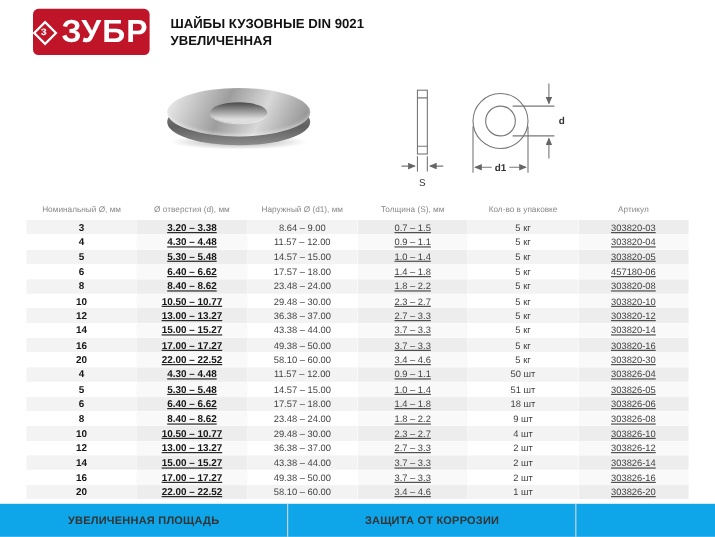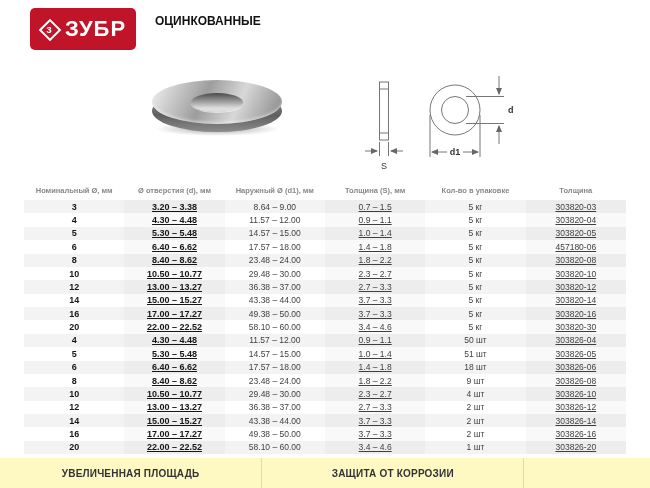--- a/index.html
+++ b/index.html
@@ -15,21 +15,21 @@
   }
   .diamond-wrap{position:relative;width:18px;height:18px;flex:0 0 auto;}
   .diamond{
     position:absolute;left:2px;top:2px;width:12px;height:12px;
     border:2px solid #ffffff;transform:rotate(45deg);
   }
   .diamond-glyph{
     position:absolute;left:0;top:0;width:18px;height:18px;
     color:#ffffff;font-weight:bold;font-size:11px;line-height:18px;text-align:center;
   }
-  .logo-text{color:#ffffff;font-weight:bold;font-size:22px;letter-spacing:1px;}
+  .logo-text{color:#ffffff;font-weight:bold;font-size:29px;letter-spacing:1px;}
   .page-title{
     position:absolute;left:155px;top:13px;
     font-size:12px;font-weight:bold;color:#121212;line-height:16px;
   }
   
   .washer{position:absolute;left:152px;top:80px;width:130px;height:62px;}
   .w-shadow{position:absolute;left:2px;top:42px;width:126px;height:14px;border-radius:50%;
     background:radial-gradient(ellipse at center,rgba(60,60,60,.45),rgba(60,60,60,0) 70%);}
   .w-side{position:absolute;left:0;top:10px;width:130px;height:42px;border-radius:50%;
     background:linear-gradient(#9a9a9a,#5f5f5f 60%,#8c8c8c);}
@@ -39,55 +39,56 @@
   .w-hole{position:absolute;left:39px;top:13px;width:52px;height:19px;border-radius:50%;
     background:linear-gradient(#4a4a4a,#dedede 80%);box-shadow:0 1px 0 rgba(255,255,255,.55);}
   .diagram{position:absolute;left:356px;top:62px;}
   .diagram text{font-family:"Liberation Sans",sans-serif;fill:#333;}
   
   .spec-table{
     position:absolute;left:24px;top:183px;width:602px;
     border-collapse:collapse;table-layout:fixed;
   }
   .spec-table th{
-    font-size:7.5px;font-weight:bold;color:#888;text-align:center;
+    font-size:7.5px;font-weight:normal;color:#888;text-align:center;
     padding:3px 0 5px 0;white-space:nowrap;overflow:hidden;
   }
   .spec-table td{
     font-size:8.5px;color:#3f3f3f;text-align:center;line-height:10px;
     padding:1.7px 0;white-space:nowrap;overflow:hidden;
   }
   .spec-table tbody tr:nth-child(odd) td{background:#f3f3f3;}
   .spec-table td.col1,.spec-table td.col3,.spec-table td.col5{box-shadow:inset 0 0 0 99px rgba(0,0,0,0.022);text-decoration:underline;}
   .spec-table td.col0,.spec-table td.col1{font-weight:bold;color:#161616;font-size:9px;}
   .spec-table tr.u-row td.col1{}
   
   .footer{
-    position:absolute;left:0;bottom:0;width:650px;height:30px;background:#fef9c3;
+    position:absolute;left:0;bottom:0;width:650px;height:30px;background:#0ea5e9;
     display:flex;align-items:stretch;
   }
   .footer-cell{
     width:262px;display:flex;align-items:center;justify-content:center;
     font-size:10px;font-weight:bold;color:#333;letter-spacing:0.2px;
   }
   .footer-cell + .footer-cell{border-left:1px solid #d7d7d7;}
   .footer-cell.empty{width:126px;}
 </style>
 </head>
 <body>
 
 <div class="logo">
   <span class="diamond-wrap">
     <span class="diamond"></span>
     <span class="diamond-glyph">з</span>
   </span>
   <span class="logo-text">ЗУБР</span>
 </div>
 <div class="page-title">
-  <div>ОЦИНКОВАННЫЕ</div>
+  <div>ШАЙБЫ КУЗОВНЫЕ DIN 9021</div>
+  <div>УВЕЛИЧЕННАЯ</div>
 </div>
 
 <div class="washer">
   <div class="w-shadow"></div>
   <div class="w-side"></div>
   <div class="w-top"></div>
   <div class="w-hole"></div>
 </div>
 
 <svg class="diagram" width="172" height="122" viewBox="0 0 172 122">
@@ -125,21 +126,21 @@
 </svg>
 
 <table class="spec-table">
   <thead>
     <tr>
         <th>Номинальный Ø, мм</th>
         <th>Ø отверстия (d), мм</th>
         <th>Наружный Ø (d1), мм</th>
         <th>Толщина (S), мм</th>
         <th>Кол-во в упаковке</th>
-        <th>Толщина</th>
+        <th>Артикул</th>
       </tr>
   </thead>
   <tbody>
       <tr>
         <td class="col0">3</td>
         <td class="col1">3.20 – 3.38</td>
         <td class="col2">8.64 – 9.00</td>
         <td class="col3">0.7 – 1.5</td>
         <td class="col4">5 кг</td>
         <td class="col5">303820-03</td>

